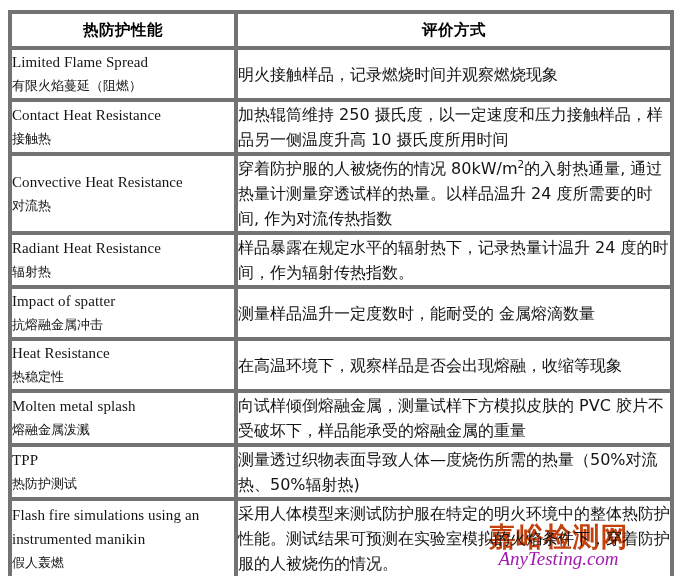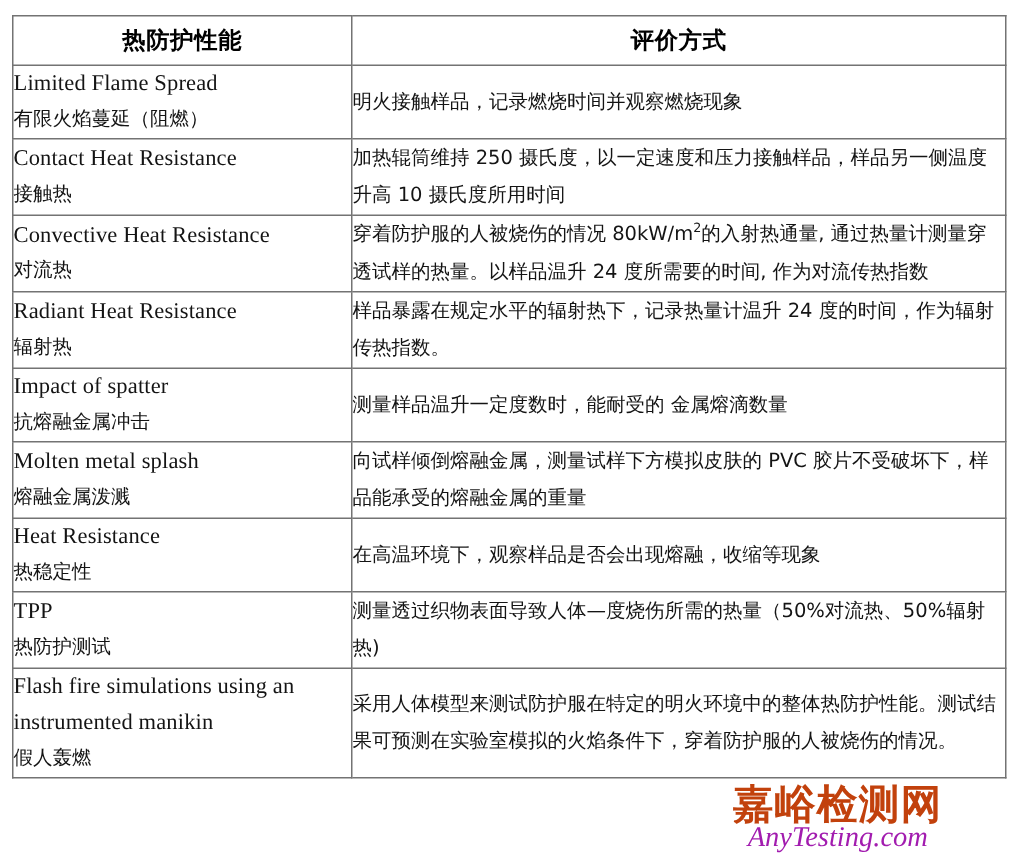--- a/index.html
+++ b/index.html
@@ -63,21 +63,21 @@
     width: 662px;
     table-layout: fixed;
     background: transparent;
   }
 
   table.pp-table col.c1 { width: 226px; }
   table.pp-table col.c2 { width: 436px; }
 
   table.pp-table th,
   table.pp-table td {
-    border: 1px solid #737373;
+    border: 4px solid #737373;
     background: transparent;
     vertical-align: middle;
     padding: 0;
   }
 
   
   table.pp-table thead th {
     height: 32px;
     text-align: center;
     font-weight: 700;
@@ -89,21 +89,21 @@
 
   
   td.col-name {
     padding: 4px 0 5px 8px;
     font-size: 15px;
     line-height: 24px;
     color: #141414;
   }
   td.col-desc {
     padding: 4px 6px 5px 8px;
-    font-size: 13px;
+    font-size: 16px;
     line-height: 25px;
     color: #141414;
   }
 
   .en {
     display: block;
     font-family: Liberation Serif, serif;
     font-size: 15px;
     letter-spacing: 0.1px;
     white-space: pre-line;
@@ -192,35 +192,35 @@
             <span class="en">Impact of spatter</span>
             <span class="cn">抗熔融金属冲击</span>
           </td>
           <td class="col-desc">
             <span class="desc-text">测量样品温升一定度数时，能耐受的 金属熔滴数量</span>
           </td>
         </tr>
 
         <tr>
           <td class="col-name">
+            <span class="en">Heat Resistance</span>
+            <span class="cn">热稳定性</span>
+          </td>
+          <td class="col-desc">
+            <span class="desc-text">在高温环境下，观察样品是否会出现熔融，收缩等现象</span>
+          </td>
+        </tr>
+
+        <tr>
+          <td class="col-name">
             <span class="en">Molten metal splash</span>
             <span class="cn">熔融金属泼溅</span>
           </td>
           <td class="col-desc">
             <span class="desc-text">向试样倾倒熔融金属，测量试样下方模拟皮肤的 PVC 胶片不受破坏下，样品能承受的熔融金属的重量</span>
-          </td>
-        </tr>
-
-        <tr>
-          <td class="col-name">
-            <span class="en">Heat Resistance</span>
-            <span class="cn">热稳定性</span>
-          </td>
-          <td class="col-desc">
-            <span class="desc-text">在高温环境下，观察样品是否会出现熔融，收缩等现象</span>
           </td>
         </tr>
 
         <tr>
           <td class="col-name">
             <span class="en">TPP</span>
             <span class="cn">热防护测试</span>
           </td>
           <td class="col-desc">
             <span class="desc-text">测量透过织物表面导致人体—度烧伤所需的热量（50%对流热、50%辐射热)</span>

